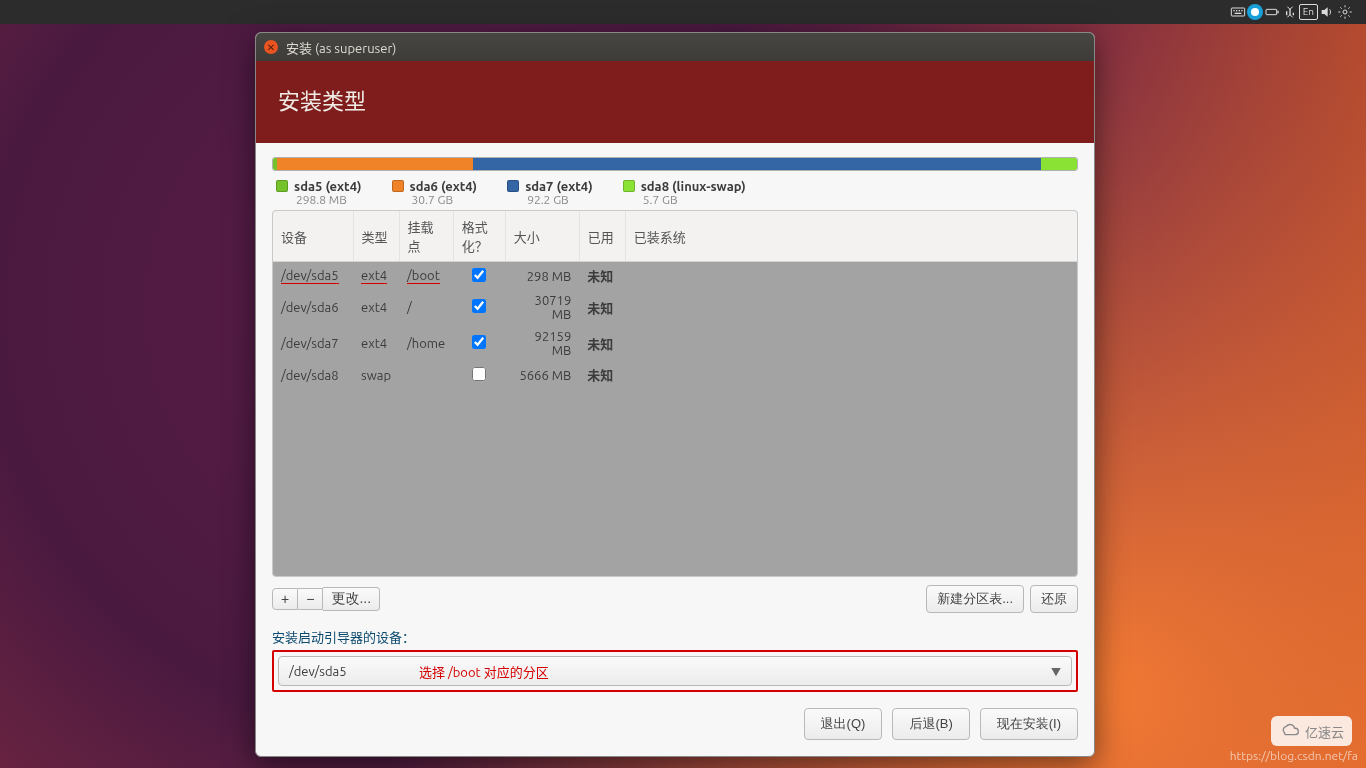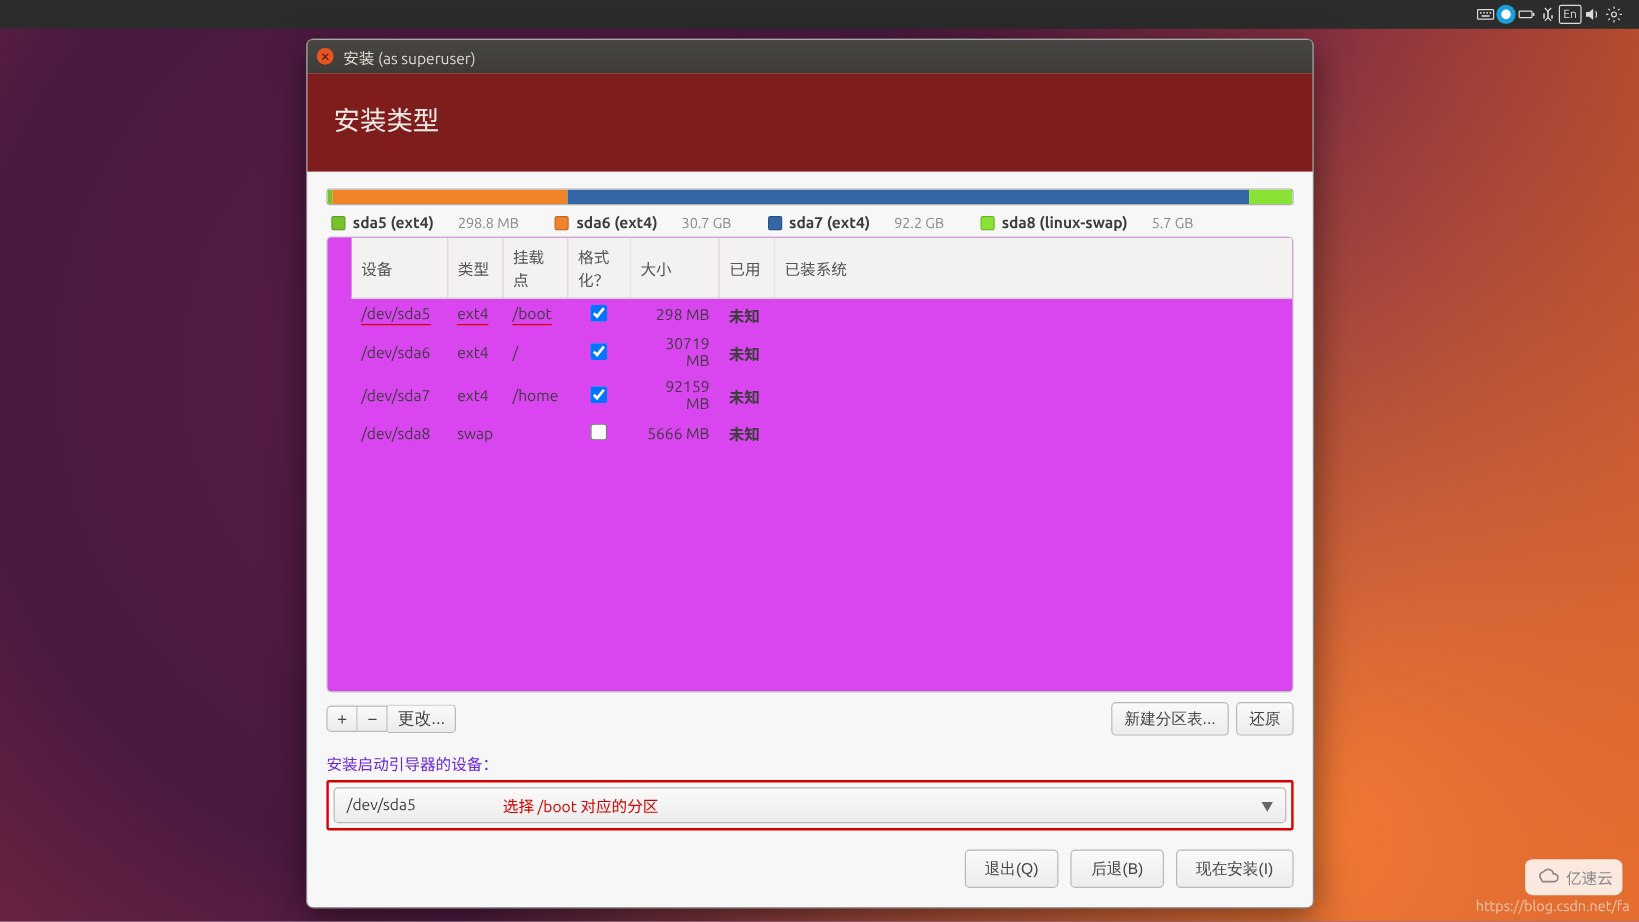--- a/index.html
+++ b/index.html
@@ -48,45 +48,45 @@
 
   
   .partbar { height:14px; border-radius:3px; overflow:hidden; display:flex; border:1px solid #b0b0b0; }
   .partbar > div { height:100%; }
   .p-sda5{background:#75c22b;width:4px;}
   .p-sda6{background:#f08327;flex:0 0 196px;}
   .p-sda7{background:#3465a4;flex:1;}
   .p-sda8{background:#8ae234;flex:0 0 36px;}
 
   .legend { display:flex; gap:30px; margin:8px 0 4px 4px; font-size:13px; }
-  .legend .item { display:flex; flex-direction:row;align-items:center; }
+  .legend .item { display:flex; flex-direction:column; }
   .legend .top { display:flex; align-items:center; gap:6px; }
   .legend .sw { width:12px; height:12px; border-radius:2px; border:1px solid rgba(0,0,0,0.2);}
   .legend .sub { color:#888; font-size:12px; margin-left:20px; }
 
   
-  .tbl-wrap { border:1px solid #c9c9c9; border-radius:4px; flex:1; overflow:hidden; background:#d946ef; margin-bottom:8px;padding-left:20px;}
+  .tbl-wrap { border:1px solid #c9c9c9; border-radius:4px; flex:1; overflow:hidden; background:#a3a3a3; margin-bottom:8px;}
   .tbl { width:100%; border-collapse:collapse; font-size:13px; }
   .tbl th { text-align:left; font-weight:400; color:#555; padding:6px 8px; background:#f3f2f1; border-bottom:1px solid #d4d4d4; border-right:1px solid #e3e3e3;}
   .tbl th:last-child{border-right:none;}
   .tbl td { padding:4px 8px; }
   .grp-row td { background:#f07746; color:#fff; font-weight:500; padding:3px 8px; }
   .chk { width:14px;height:14px; }
   .underline-red { border-bottom:1px solid #d40000; padding-bottom:1px; display:inline-block;}
   .col-dev{width:80px;} .col-type{width:44px;} .col-mnt{width:52px;} .col-fmt{width:52px;text-align:center;} .col-size{width:74px;text-align:right;padding-right:12px;} .col-used{width:46px;font-weight:bold;} .col-sys{}
 
   
   .tblbar { display:flex; align-items:center; gap:0; margin-bottom:14px; }
   .btn { border:1px solid #b8b8b8; background:linear-gradient(#fafafa,#ececec); color:#444; font-size:13px; padding:4px 10px; border-radius:4px; cursor:pointer;}
   .btn-sm{padding:2px 8px;font-size:14px;}
   .btn-join-l{border-radius:4px 0 0 4px;}
   .btn-join-m{border-radius:0;border-left:none;}
   .btn-join-r{border-radius:0 4px 4px 0;border-left:none;}
   .spacer{flex:1;}
-  .label-row { font-size:13px; color:#6d28d9; margin-bottom:4px; }
+  .label-row { font-size:13px; color:#0c4a6e; margin-bottom:4px; }
 
   .combo-wrap { border:2px solid #d40000; padding:4px; border-radius:2px; margin-bottom:16px;}
   .combo { display:flex; align-items:center; border:1px solid #b8b8b8; border-radius:4px; background:linear-gradient(#fafafa,#ececec); height:30px; padding:0 10px; font-size:13px;}
   .combo .sel{min-width:90px;}
   .combo .annot { color:#d40000; margin-left:40px; }
   .combo .caret { margin-left:auto; font-size:10px; color:#666;}
 
   .footer { display:flex; justify-content:flex-end; gap:10px; padding:0 16px 16px 16px;}
   .footer .btn{padding:6px 16px;}
 

